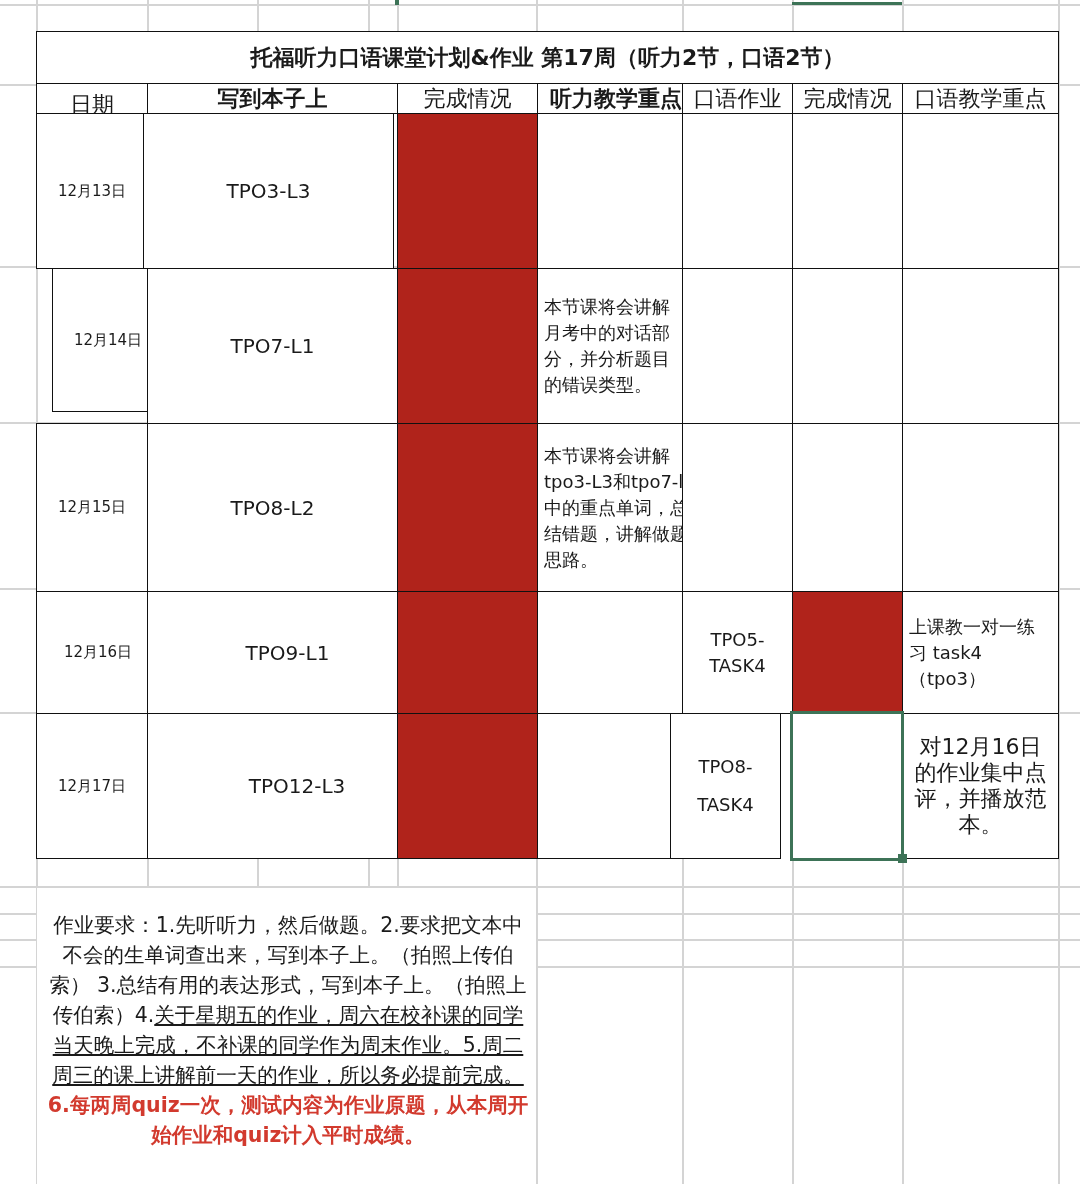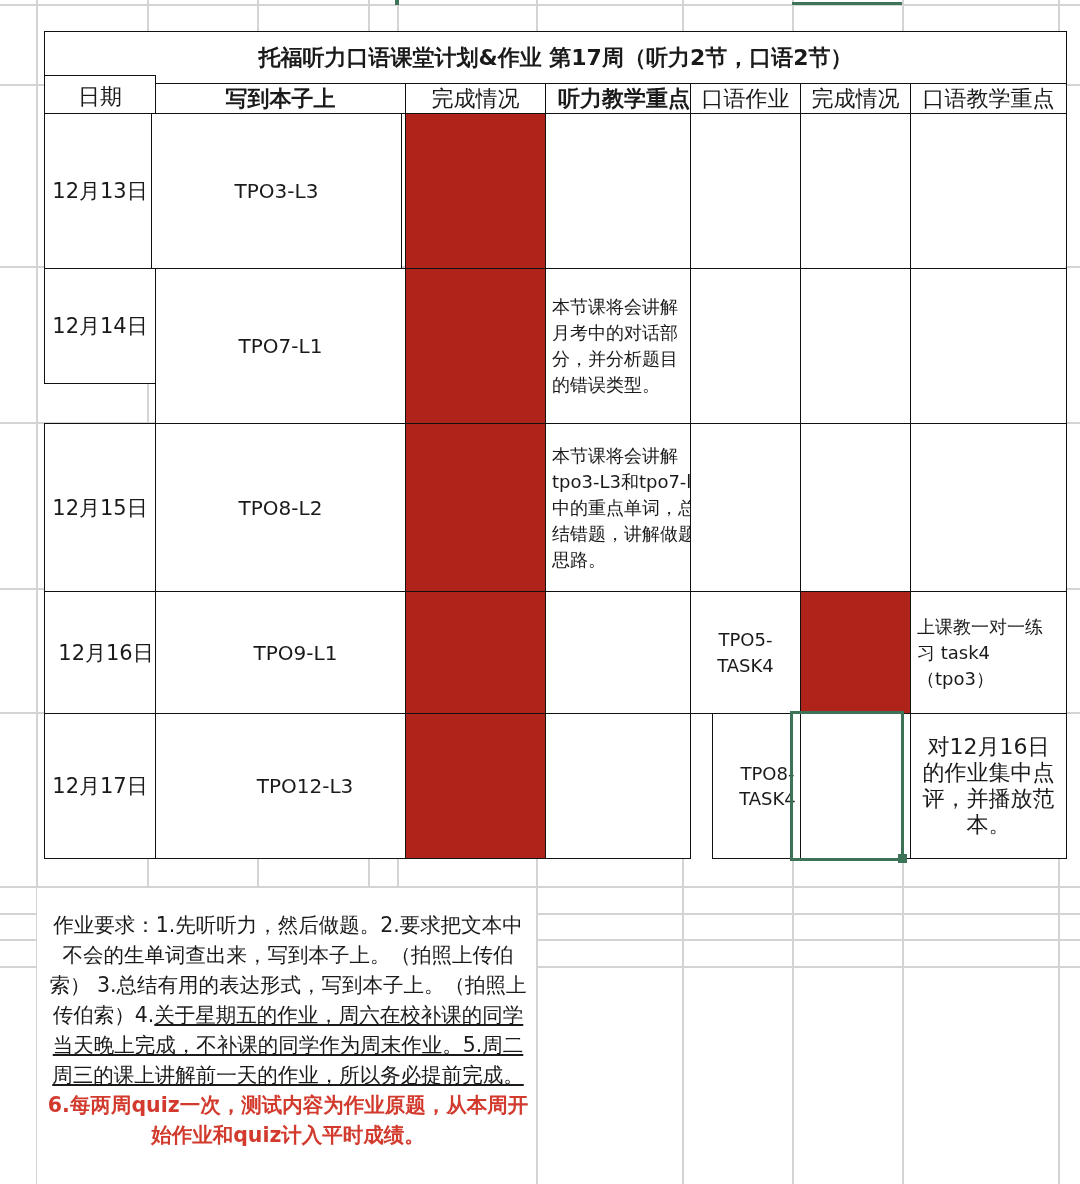--- a/index.html
+++ b/index.html
@@ -2,25 +2,25 @@
 <html><head>
 <meta charset="utf-8">
 <style>
   html,body{margin:0;padding:0;}
   body{width:1080px;height:1184px;position:relative;overflow:hidden;background:#fff;
        font-family:"DejaVu Sans","Liberation Sans",sans-serif;color:#1a1a1a;}
   .vl{position:absolute;top:0;bottom:0;width:2px;background:#d4d4d4;}
   .hl{position:absolute;left:0;right:0;height:2px;background:#d4d4d4;}
   .abs{position:absolute;box-sizing:border-box;}
   .cell{position:absolute;box-sizing:border-box;border:1.5px solid #111;background:#fff;
-        display:flex;align-items:center;justify-content:center;text-align:center;margin-left:8px;}
+        display:flex;align-items:center;justify-content:center;text-align:center;}
   .title{font-weight:bold;font-size:22px;}
   .hdr{font-size:22px;}
   .hdr.b{font-weight:bold;}
-  .date{font-size:21px;}
+  .date{font-size:15px;}
   .task{font-size:20px;}
   .red{background:#b0231b;}
   .note{font-size:18px;line-height:26px;text-align:left;justify-content:flex-start;padding:0 6px;}
   .sel{position:absolute;border:3px solid #3d7357;box-sizing:border-box;}
   .handle{position:absolute;width:9px;height:9px;background:#3d7357;}
   .req{position:absolute;left:44px;top:910px;width:488px;font-size:20.5px;line-height:30px;text-align:center;}
   .u{text-decoration:underline;}
   .r{color:#d23a2e;font-weight:bold;}
 </style>
 </head>
@@ -50,37 +50,37 @@
 <div class="hl" style="top:939px;left:0;right:1044px"></div>
 <div class="hl" style="top:966px;left:0;right:1044px"></div>
 
 <div class="abs" style="left:395px;top:0;width:4px;height:5px;background:#3d7357"></div>
 <div class="abs" style="left:792px;top:2px;width:110px;height:3px;background:#3d7357"></div>
 
 <div class="abs" style="left:37px;top:888px;width:499px;height:296px;background:#fff"></div>
 
 <div class="cell title" style="left:36px;top:31px;width:1023px;height:53px">托福听力口语课堂计划&amp;作业 第17周（听力2节，口语2节）</div>
 
-<div class="cell hdr" style="left:36px;top:75px;width:112px;height:44px">日期</div>
+<div class="cell hdr" style="left:36px;top:83px;width:112px;height:44px">日期</div>
 <div class="cell hdr b" style="left:147px;top:83px;width:251px;height:31px">写到本子上</div>
 <div class="cell hdr" style="left:397px;top:83px;width:141px;height:31px">完成情况</div>
 <div class="cell hdr b" style="left:537px;top:83px;width:158px;height:31px">听力教学重点</div>
 <div class="cell hdr" style="left:682px;top:83px;width:111px;height:31px">口语作业</div>
 <div class="cell hdr" style="left:792px;top:83px;width:111px;height:31px">完成情况</div>
 <div class="cell hdr" style="left:902px;top:83px;width:157px;height:31px">口语教学重点</div>
 
 <div class="cell date" style="left:36px;top:113px;width:112px;height:156px">12月13日</div>
 <div class="cell task" style="left:143px;top:113px;width:251px;height:156px">TPO3-L3</div>
 <div class="cell red" style="left:397px;top:113px;width:141px;height:156px"></div>
 <div class="cell" style="left:537px;top:113px;width:146px;height:156px"></div>
 <div class="cell" style="left:682px;top:113px;width:111px;height:156px"></div>
 <div class="cell" style="left:792px;top:113px;width:111px;height:156px"></div>
 <div class="cell" style="left:902px;top:113px;width:157px;height:156px"></div>
 
-<div class="cell date" style="left:36px;top:268px;width:112px;height:116px">12月14日</div>
+<div class="cell date" style="left:52px;top:268px;width:112px;height:144px">12月14日</div>
 <div class="cell task" style="left:147px;top:268px;width:251px;height:156px">TPO7-L1</div>
 <div class="cell red" style="left:397px;top:268px;width:141px;height:156px"></div>
 <div class="cell note" style="left:537px;top:268px;width:146px;height:156px">本节课将会讲解月考中的对话部分，并分析题目的错误类型。</div>
 <div class="cell" style="left:682px;top:268px;width:111px;height:156px"></div>
 <div class="cell" style="left:792px;top:268px;width:111px;height:156px"></div>
 <div class="cell" style="left:902px;top:268px;width:157px;height:156px"></div>
 
 <div class="cell date" style="left:36px;top:423px;width:112px;height:169px">12月15日</div>
 <div class="cell task" style="left:147px;top:423px;width:251px;height:169px">TPO8-L2</div>
 <div class="cell red" style="left:397px;top:423px;width:141px;height:169px"></div>
@@ -94,21 +94,21 @@
 <div class="cell red" style="left:397px;top:591px;width:141px;height:123px"></div>
 <div class="cell" style="left:537px;top:591px;width:146px;height:123px"></div>
 <div class="cell task" style="left:682px;top:591px;width:111px;height:123px;font-size:18px;padding:0 22px;line-height:26px">TPO5-TASK4</div>
 <div class="cell red" style="left:792px;top:591px;width:111px;height:123px"></div>
 <div class="cell note" style="left:902px;top:591px;width:157px;height:123px;font-size:18px">上课教一对一练习 task4（tpo3）</div>
 
 <div class="cell date" style="left:36px;top:713px;width:112px;height:146px">12月17日</div>
 <div class="cell task" style="left:147px;top:713px;width:300px;height:146px">TPO12-L3</div>
 <div class="cell red" style="left:397px;top:713px;width:141px;height:146px"></div>
 <div class="cell" style="left:537px;top:713px;width:146px;height:146px"></div>
-<div class="cell task" style="left:704px;top:713px;width:111px;height:146px;font-size:18px;padding:0 16px;line-height:25px">TPO8-TASK4</div>
+<div class="cell task" style="left:670px;top:713px;width:111px;height:146px;font-size:18px;padding:0 16px;line-height:38px">TPO8-TASK4</div>
 <div class="cell" style="left:792px;top:713px;width:111px;height:146px"></div>
 <div class="cell note" style="left:902px;top:713px;width:157px;height:146px;font-size:22px;text-align:center;justify-content:center">对12月16日的作业集中点评，并播放范本。</div>
 
 <div class="sel" style="left:790px;top:711px;width:114px;height:150px"></div>
 <div class="handle" style="left:898px;top:854px"></div>
 
 <div class="req">
   <span>作业要求：1.先听听力，然后做题。2.要求把文本中不会的生单词查出来，写到本子上。（拍照上传伯索） 3.总结有用的表达形式，写到本子上。（拍照上传伯索）4.</span><span class="u">关于星期五的作业，周六在校补课的同学当天晚上完成，不补课的同学作为周末作业。5.周二周三的课上讲解前一天的作业，所以务必提前完成。</span><span class="r">6.每两周quiz一次，测试内容为作业原题，从本周开始作业和quiz计入平时成绩。</span>
 </div>
 

